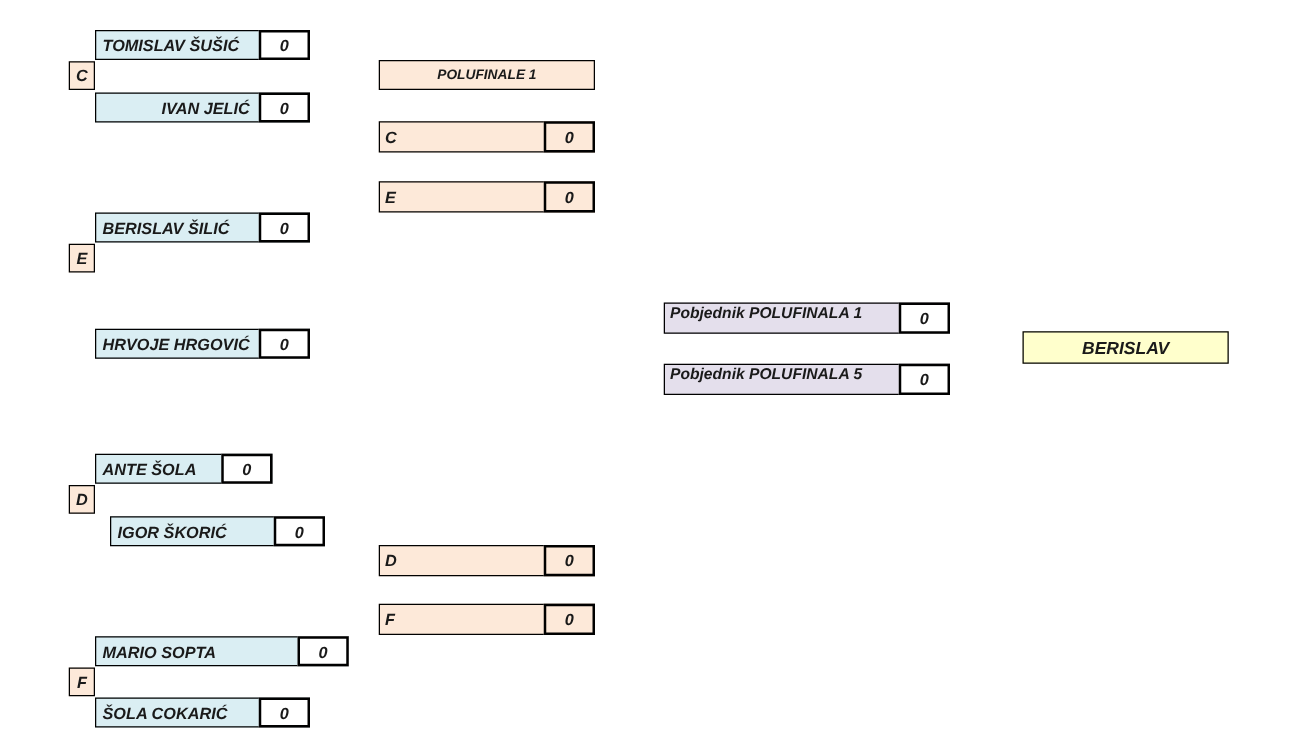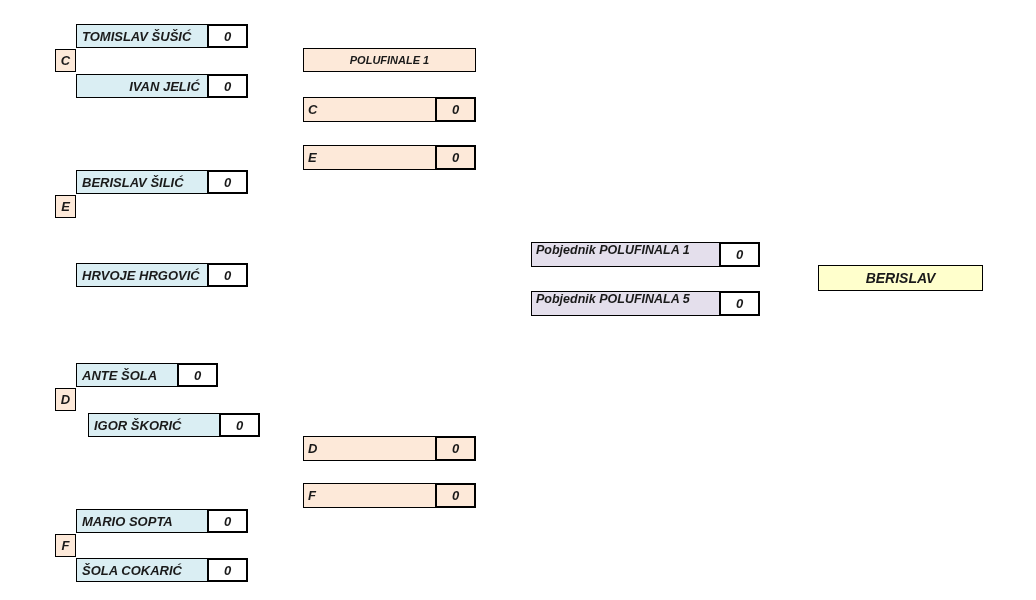--- a/index.html
+++ b/index.html
@@ -92,21 +92,21 @@
   <div class="abs cell player-row" style="left:76px;top:363px;width:142px;height:24px;">
     <span>ANTE ŠOLA</span>
     <span class="score score-white">0</span>
   </div>
   <div class="abs cell group-label" style="left:55px;top:388px;width:21px;height:23px;">D</div>
   <div class="abs cell player-row" style="left:76px;top:413px;width:172px;height:24px;margin-left:12px;">
     <span>IGOR ŠKORIĆ</span>
     <span class="score score-white">0</span>
   </div>
 
-  <div class="abs cell player-row" style="left:76px;top:509px;width:172px;height:24px;">
+  <div class="abs cell player-row" style="left:76px;top:509px;width:203px;height:24px;">
     <span>MARIO SOPTA</span>
     <span class="score score-white">0</span>
   </div>
   <div class="abs cell group-label" style="left:55px;top:534px;width:21px;height:23px;">F</div>
   <div class="abs cell player-row" style="left:76px;top:558px;width:172px;height:24px;">
     <span>ŠOLA COKARIĆ</span>
     <span class="score score-white">0</span>
   </div>
 
   <div class="abs cell header sf-header" style="left:303px;top:48px;width:173px;height:24px;">POLUFINALE 1</div>

